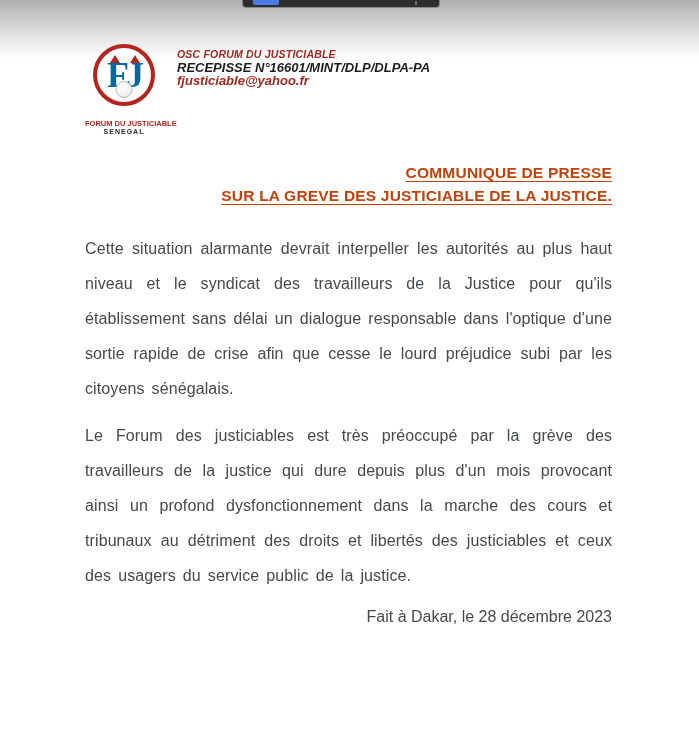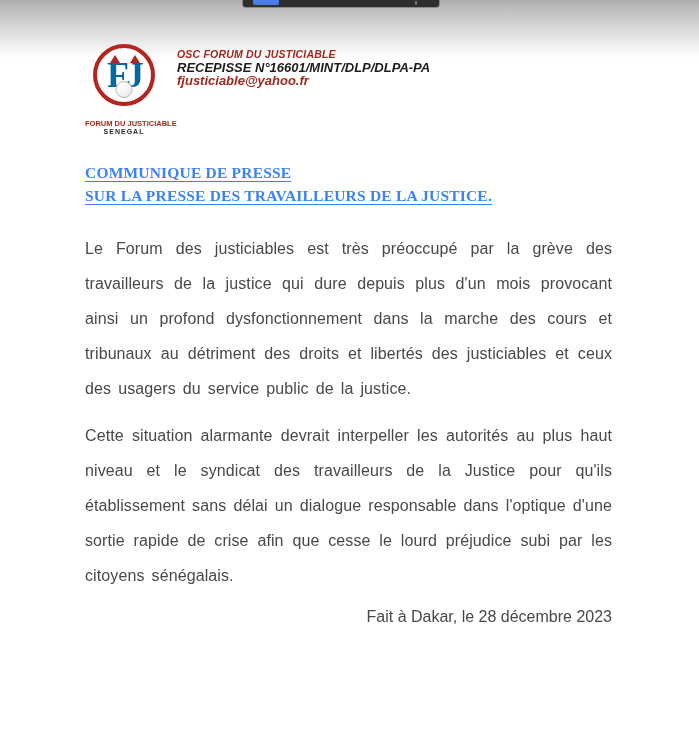--- a/index.html
+++ b/index.html
@@ -75,21 +75,21 @@
   .org-line2 {
     color: #1c1c1c; font-weight: bold; font-style: italic;
     font-size: 13px; line-height: 13px;
   }
   .org-email {
     color: #a1271f; font-weight: bold; font-style: italic;
     font-size: 13px; line-height: 13px;
   }
 
   
-  .title-block { margin-top: 26px; text-align: left; color: #3b82f6; font-family: Liberation Serif, serif; }
+  .title-block { margin-top: 26px; text-align: right; color: #c2410c; }
   .title-line {
     font-weight: bold; font-size: 15.5px; line-height: 23px;
     text-decoration: underline; text-underline-offset: 3px;
     letter-spacing: .2px;
   }
 
   
   .body-text { margin-top: 24px; }
   .body-text p {
     font-size: 16px; line-height: 35px;
@@ -124,26 +124,26 @@
 
     <div class="org-info">
       <div class="org-line1">OSC FORUM DU JUSTICIABLE</div>
       <div class="org-line2">RECEPISSE N°16601/MINT/DLP/DLPA-PA</div>
       <div class="org-email">fjusticiable@yahoo.fr</div>
     </div>
   </div>
 
   <div class="title-block">
     <div class="title-line">COMMUNIQUE DE PRESSE</div>
-    <div class="title-line">SUR LA PRESSE DES TRAVAILLEURS DE LA JUSTICE.</div>
+    <div class="title-line">SUR LA GREVE DES JUSTICIABLE DE LA JUSTICE.</div>
   </div>
 
   <div class="body-text">
+    <p>Cette situation alarmante devrait interpeller les autorités au plus haut niveau et le syndicat des travailleurs de la Justice pour qu'ils établissement sans délai un dialogue responsable dans l'optique d'une sortie rapide de crise afin que cesse le lourd préjudice subi par les citoyens sénégalais.</p>
     <p>Le Forum des justiciables est très préoccupé par la grève des travailleurs de la justice qui dure depuis plus d'un mois provocant ainsi un profond dysfonctionnement dans la marche des cours et tribunaux au détriment des droits et libertés des justiciables et ceux des usagers du service public de la justice.</p>
-    <p>Cette situation alarmante devrait interpeller les autorités au plus haut niveau et le syndicat des travailleurs de la Justice pour qu'ils établissement sans délai un dialogue responsable dans l'optique d'une sortie rapide de crise afin que cesse le lourd préjudice subi par les citoyens sénégalais.</p>
   </div>
 
   <div class="sign-off">
     <div class="date-line">Fait à Dakar, le 28 décembre 2023</div>
 
   </div>
 
 </div>
 
 </body></html>

